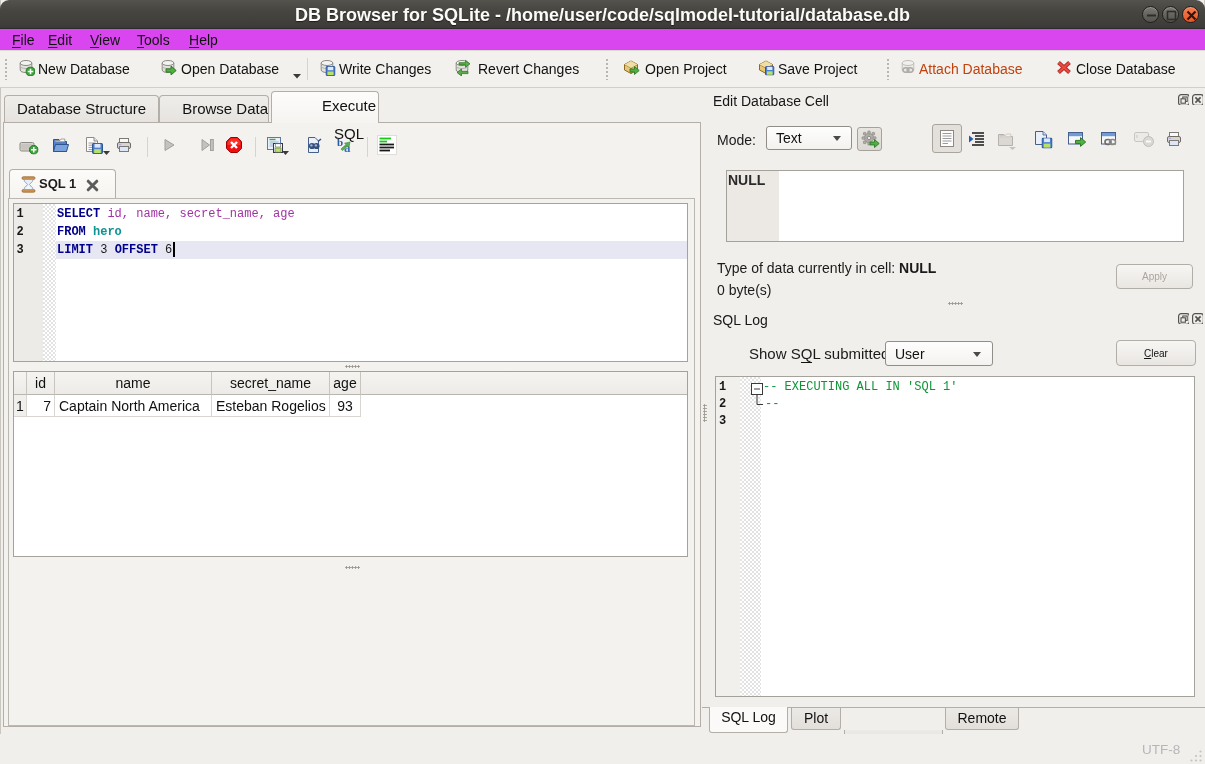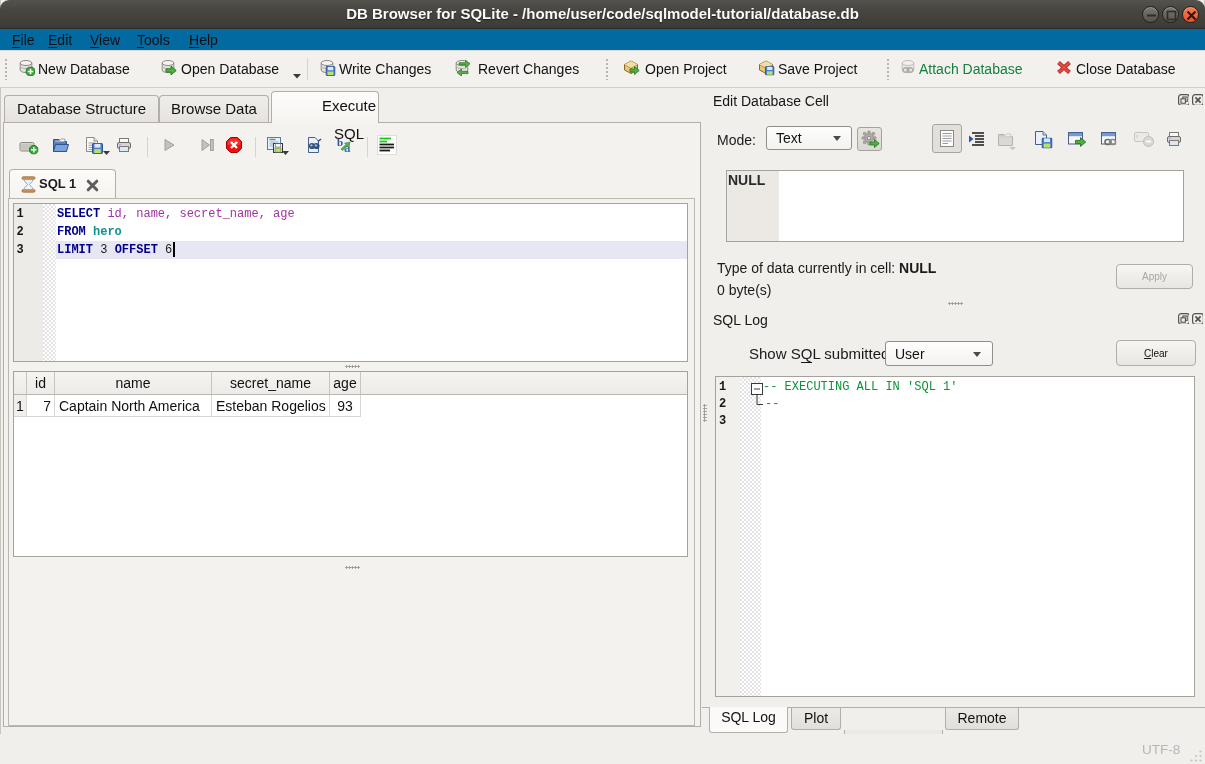--- a/index.html
+++ b/index.html
@@ -4,36 +4,36 @@
 <style>
   * { margin:0; padding:0; box-sizing:border-box; }
   html { width:1205px; height:764px; background:#fff; overflow:hidden; }
   body { width:1205px; height:764px; background:#f1efec; overflow:hidden; box-shadow:inset 1px 0 0 #c9c5bf, inset -1px 0 0 #c9c5bf, inset 0 -1px 0 #c9c5bf; }
   body { font-family:"Liberation Sans", sans-serif; font-size:14px; color:#1a1a1a; position:relative; }
   
   #titlebar { position:absolute; left:0; top:0; width:1205px; height:29px;
     background:linear-gradient(180deg,#54524d 0%,#474540 40%,#403e3a 85%,#3c3a36 100%);
     border-radius:9px 9px 0 0; border-bottom:1px solid #2c2b27; }
   #title-text { position:absolute; width:100%; top:5px; text-align:center; color:#fbfbf9;
-    font-weight:bold; font-size:15px; letter-spacing:0px; text-shadow:0 1px 1px rgba(0,0,0,.55); }
+    font-weight:bold; font-size:18px; letter-spacing:0px; text-shadow:0 1px 1px rgba(0,0,0,.55); }
   .winbtn { position:absolute; top:6px; width:17px; height:17px; border-radius:50%;
     border:1px solid #201f1c; background:linear-gradient(180deg,#7a7871,#55534d);
     box-shadow:inset 0 1px 0 rgba(255,255,255,.25); }
   .winbtn svg { position:absolute; left:0; top:0; }
   #btn-close { background:linear-gradient(180deg,#f37e52,#e9562a); }
   
-  #menubar { position:absolute; left:0; top:29px; width:1205px; height:22px; background:#0369a1;
+  #menubar { position:absolute; left:0; top:29px; width:1205px; height:22px; background:#d946ef;
     border-bottom:1px solid #dbd7d2; }
   .menuitem { position:absolute; top:3px; font-size:14px; color:#111; }
   .menuitem u { text-decoration-thickness:1px; text-underline-offset:2px; }
   
   #toolbar { position:absolute; left:0; top:51px; width:1205px; height:37px; background:#f2f1ee;
     border-bottom:1px solid #d2cec9; }
   .tbtext { position:absolute; top:10px; font-size:14px; color:#111; }
-  .tbtext.dis { color:#15803d; }
+  .tbtext.dis { color:#c2410c; }
   .tbgrip { position:absolute; top:7px; width:5px; height:22px;
     background-image:radial-gradient(circle, #b9b5af 34%, transparent 39%);
     background-size:4px 4px; }
   .tbsep { position:absolute; top:7px; width:1px; height:22px; background:#d7d3ce; }
   .tbicon { position:absolute; top:7px; }
   
   .tab-top { position:absolute; top:95px; height:27px; background:linear-gradient(180deg,#efedea,#e6e3df);
     border:1px solid #b3afa8; border-bottom:0; border-radius:4px 4px 0 0; color:#111;
     text-align:center; line-height:26px; font-size:15px; }
   #tab-exec { top:91px; height:32px; background:linear-gradient(180deg,#fdfcfb,#f6f4f1); z-index:5;
@@ -226,21 +226,21 @@
     </svg>
     <span class="tbtext dis" style="left:919px;">Attach Database</span>
     <svg class="tbicon" style="left:1056px; top:9px;" width="16" height="15">
       <path d="M2.5 2.5 L13.5 12.5 M13.5 2.5 L2.5 12.5" stroke="#b02a2a" stroke-width="4"></path>
       <path d="M2.8 2.8 L13.2 12.2 M13.2 2.8 L2.8 12.2" stroke="#e84c3d" stroke-width="2.2"></path>
     </svg>
     <span class="tbtext" style="left:1076px;">Close Database</span>
   </div>
 
   <div class="tab-top" style="left:4px; width:155px;">Database Structure</div>
-  <div class="tab-top" style="left:159px; width:110px;">Browse Data</div>
+  <div class="tab-top" style="left:159px; width:110px;text-align:right;">Browse Data</div>
   <div class="tab-top" id="tab-exec" style="left:271px; width:108px;padding-left:48px;">Execute SQL</div>
 
   <div id="pane">
 
     <svg class="icn" style="left:15px; top:16px;" width="20" height="16">
       <rect x="1" y="3.5" width="14" height="8.5" rx="1.5" fill="#d9d6d2" stroke="#8d8a85"></rect>
       <rect x="2.2" y="4.7" width="11.6" height="6.1" rx="1" fill="#c8c5c0"></rect>
       <use href="#plusgreen" x="10" y="6" width="9.5" height="9.5"></use>
     </svg>
     <svg class="icn" style="left:47px; top:13px;" width="19" height="19">

